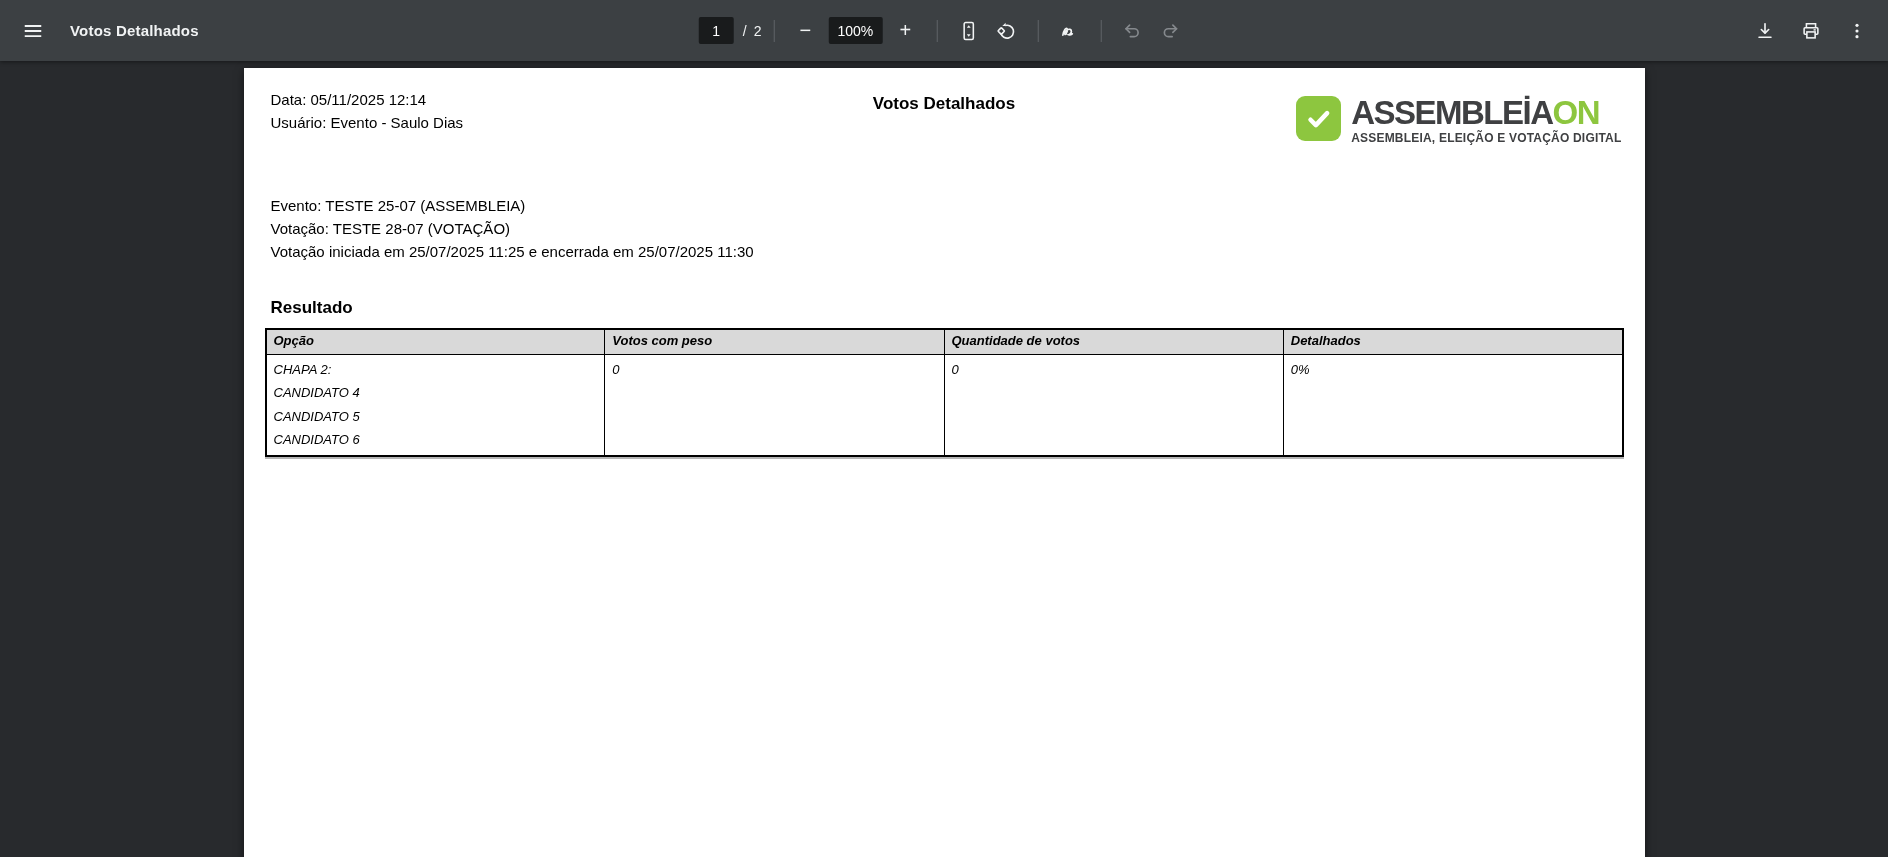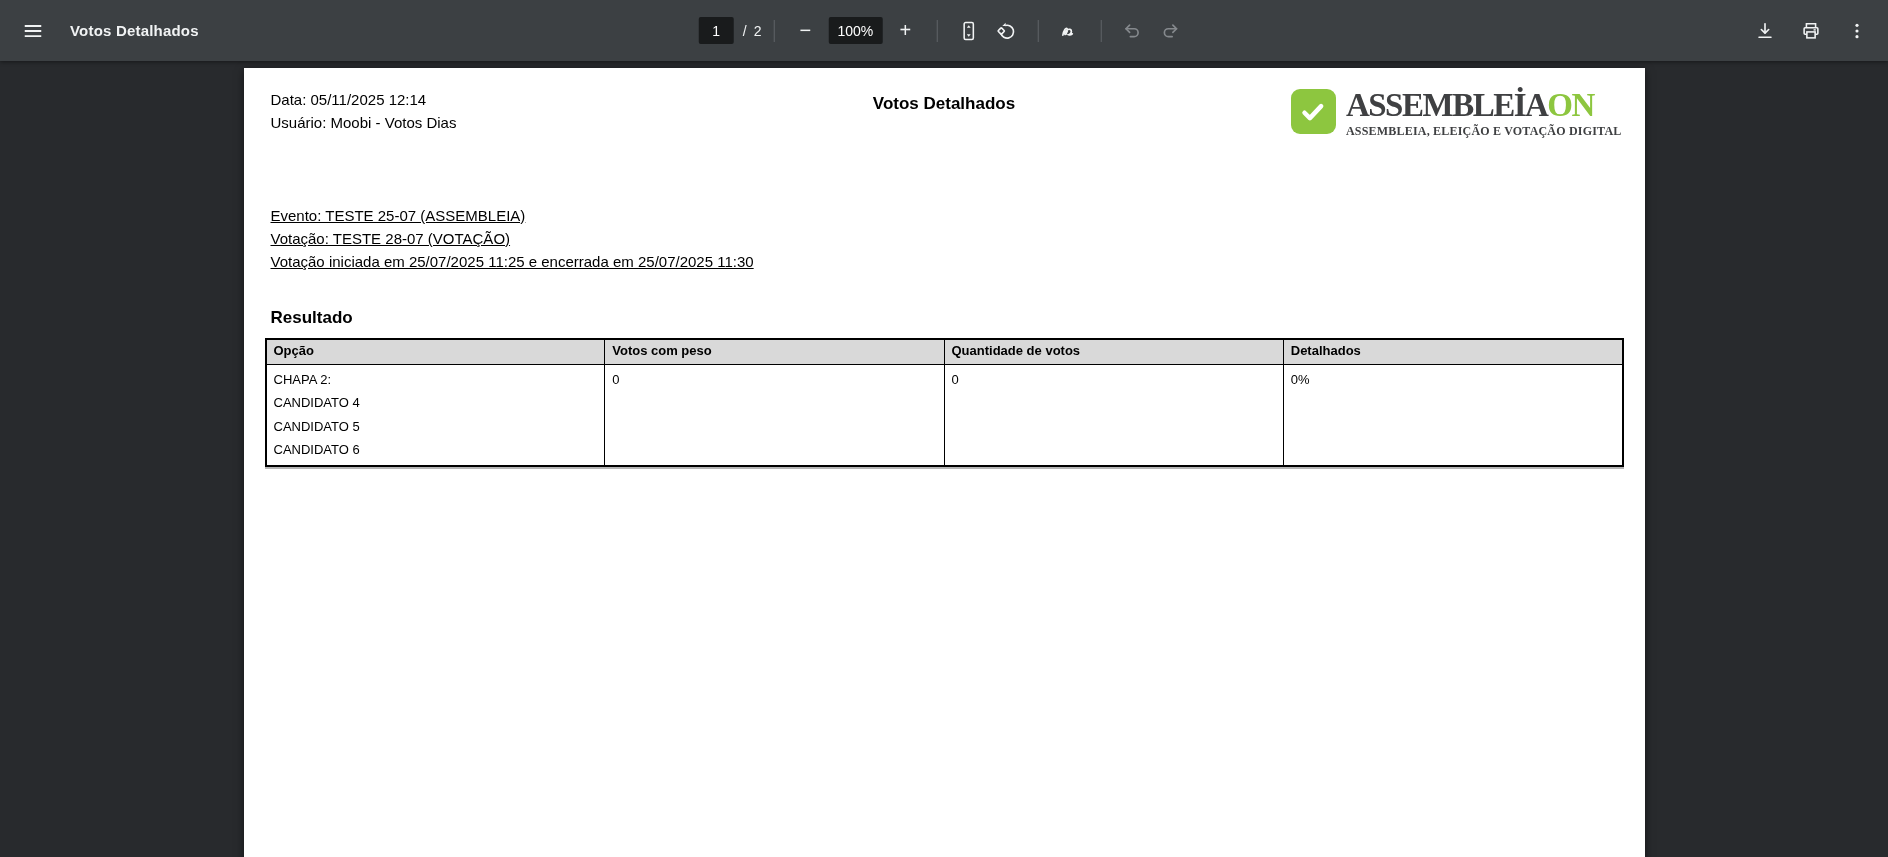--- a/index.html
+++ b/index.html
@@ -74,50 +74,51 @@
 
   .doc-header { position: relative; min-height: 84px; }
   .meta-line { line-height: 23px; white-space: nowrap; }
   .doc-title {
     position: absolute; top: 6px; left: 50%;
     transform: translateX(-50%);
     font-size: 17px; font-weight: bold;
     white-space: nowrap;
   }
 
-  .logo { position: absolute; top: 1px; right: -4px; display: flex; align-items: flex-start; gap: 10px; font-family: Liberation Serif, serif; }
+  .logo { position: absolute; top: 8px; right: -4px; display: flex; align-items: flex-start; gap: 10px; }
   .logo-check {
     width: 45px; height: 45px;
     background: #8dc63f;
     border-radius: 9px;
     display: flex; align-items: center; justify-content: center;
     flex: 0 0 auto;
   }
   .logo-text { display: flex; flex-direction: column; }
   .logo-main {
     font-size: 33px; font-weight: bold; letter-spacing: -1.5px;
     line-height: 33px; color: #3f4042; white-space: nowrap;
   }
   .logo-main .on { color: #8dc63f; }
   .logo-sub {
     font-size: 12px; font-weight: bold; color: #3f4042;
     letter-spacing: .2px; margin-top: 2px; white-space: nowrap;
   }
 
-  .meta-block2 { margin-top: 32px; text-decoration: underline; }
+  .meta-block2 { margin-top: 22px; }
   .section-title { margin-top: 35px; font-size: 17px; font-weight: bold; }
 
   table.results {
     border-collapse: collapse;
     table-layout: fixed;
     width: calc(100% + 12px);
     margin-left: -6px;
     margin-top: 10px;
     border: 2px solid #000;
     box-shadow: 0 2px 0 rgba(120,120,120,.55);
+    font-style: italic;
   }
   table.results th, table.results td {
     border: 1px solid #000;
     text-align: left;
     vertical-align: top;
     font-size: 13px;
     padding: 3px 7px;
   }
   table.results th {
     background: #d9d9d9;
@@ -217,21 +218,21 @@
     </div>
   </div>
 </div>
 
 <div class="viewer">
   <div class="page">
 
     <div class="doc-header">
       <div>
         <div class="meta-line">Data: 05/11/2025 12:14</div>
-        <div class="meta-line">Usuário: Moobi - Votos Dias</div>
+        <div class="meta-line">Usuário: Evento - Saulo Dias</div>
       </div>
 
       <div class="doc-title">Votos Detalhados</div>
 
       <div class="logo">
         <div class="logo-check">
           <svg width="30" height="30" viewBox="0 0 24 24" fill="none" stroke="#ffffff" stroke-width="3.6" stroke-linecap="round" stroke-linejoin="round">
             <path d="M5.2 12.6l4.3 4.3 9-9.6"></path>
           </svg>
         </div>

